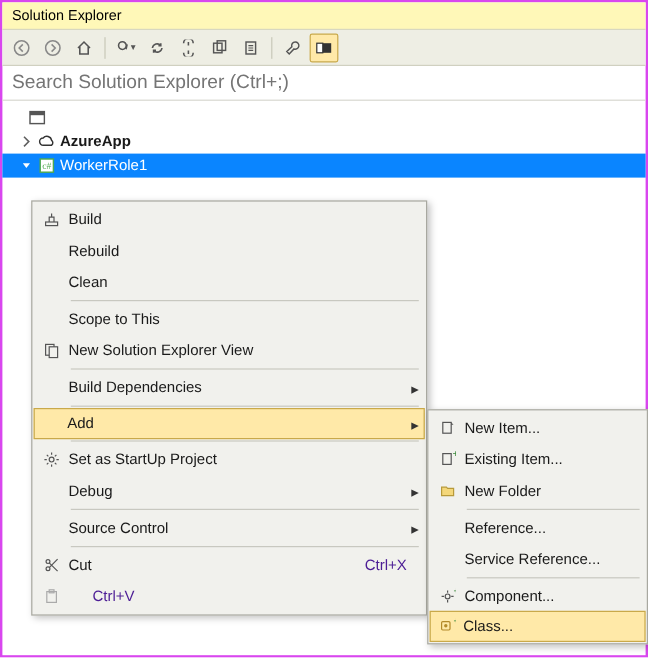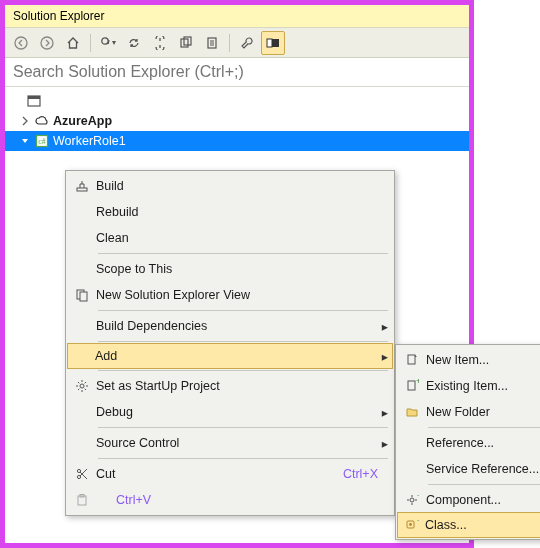--- a/index.html
+++ b/index.html
@@ -7,22 +7,22 @@
     margin: 0;
     font-family: "Segoe UI", Tahoma, sans-serif;
     font-size: 12px;
     background: #fff;
     width: 540px;
     height: 548px;
     overflow: hidden;
     position: relative;
   }
   .panel {
-    border: 5px solid #d946ef;
-    width: 474px;
+    border: 2px solid #d946ef;
+    width: 540px;
     height: 548px;
     position: relative;
     background: #fff;
   }
   .title-bar {
     background: #fff8b8;
     border-bottom: 1px solid #d8d8c0;
     padding: 4px 8px;
     font-size: 12px;
     color: #000;
@@ -87,36 +87,35 @@
   }
   .bold { font-weight: 600; }
   .ctx-menu {
     position: absolute;
     background: #f1f1ed;
     border: 1px solid #a8a8a0;
     box-shadow: 2px 2px 6px rgba(0,0,0,0.25);
     padding: 2px;
     font-size: 12.5px;
     color: #1a1a1a;
-    margin-left: 36px;
   }
   .ctx-menu .mrow {
     display: flex;
     align-items: center;
     height: 26px;
     padding-right: 14px;
     position: relative;
   }
   .ctx-menu .micon {
     width: 28px;
     display: flex; align-items:center; justify-content:center;
     color:#555;
   }
   .ctx-menu .mlabel { flex: 1; }
-  .ctx-menu .mkey { color:#8b5cf6; margin-left: 20px; }
+  .ctx-menu .mkey { color:#4c1d95; margin-left: 20px; }
   .ctx-menu .marrow {
     position:absolute; right:4px;
     color:#333;
   }
   .ctx-menu .msep {
     height:1px; background:#c8c8c0; margin:2px 4px 2px 30px;
   }
   .ctx-menu .hover {
     background:#ffe9a8;
     border:1px solid #c9a94a;

